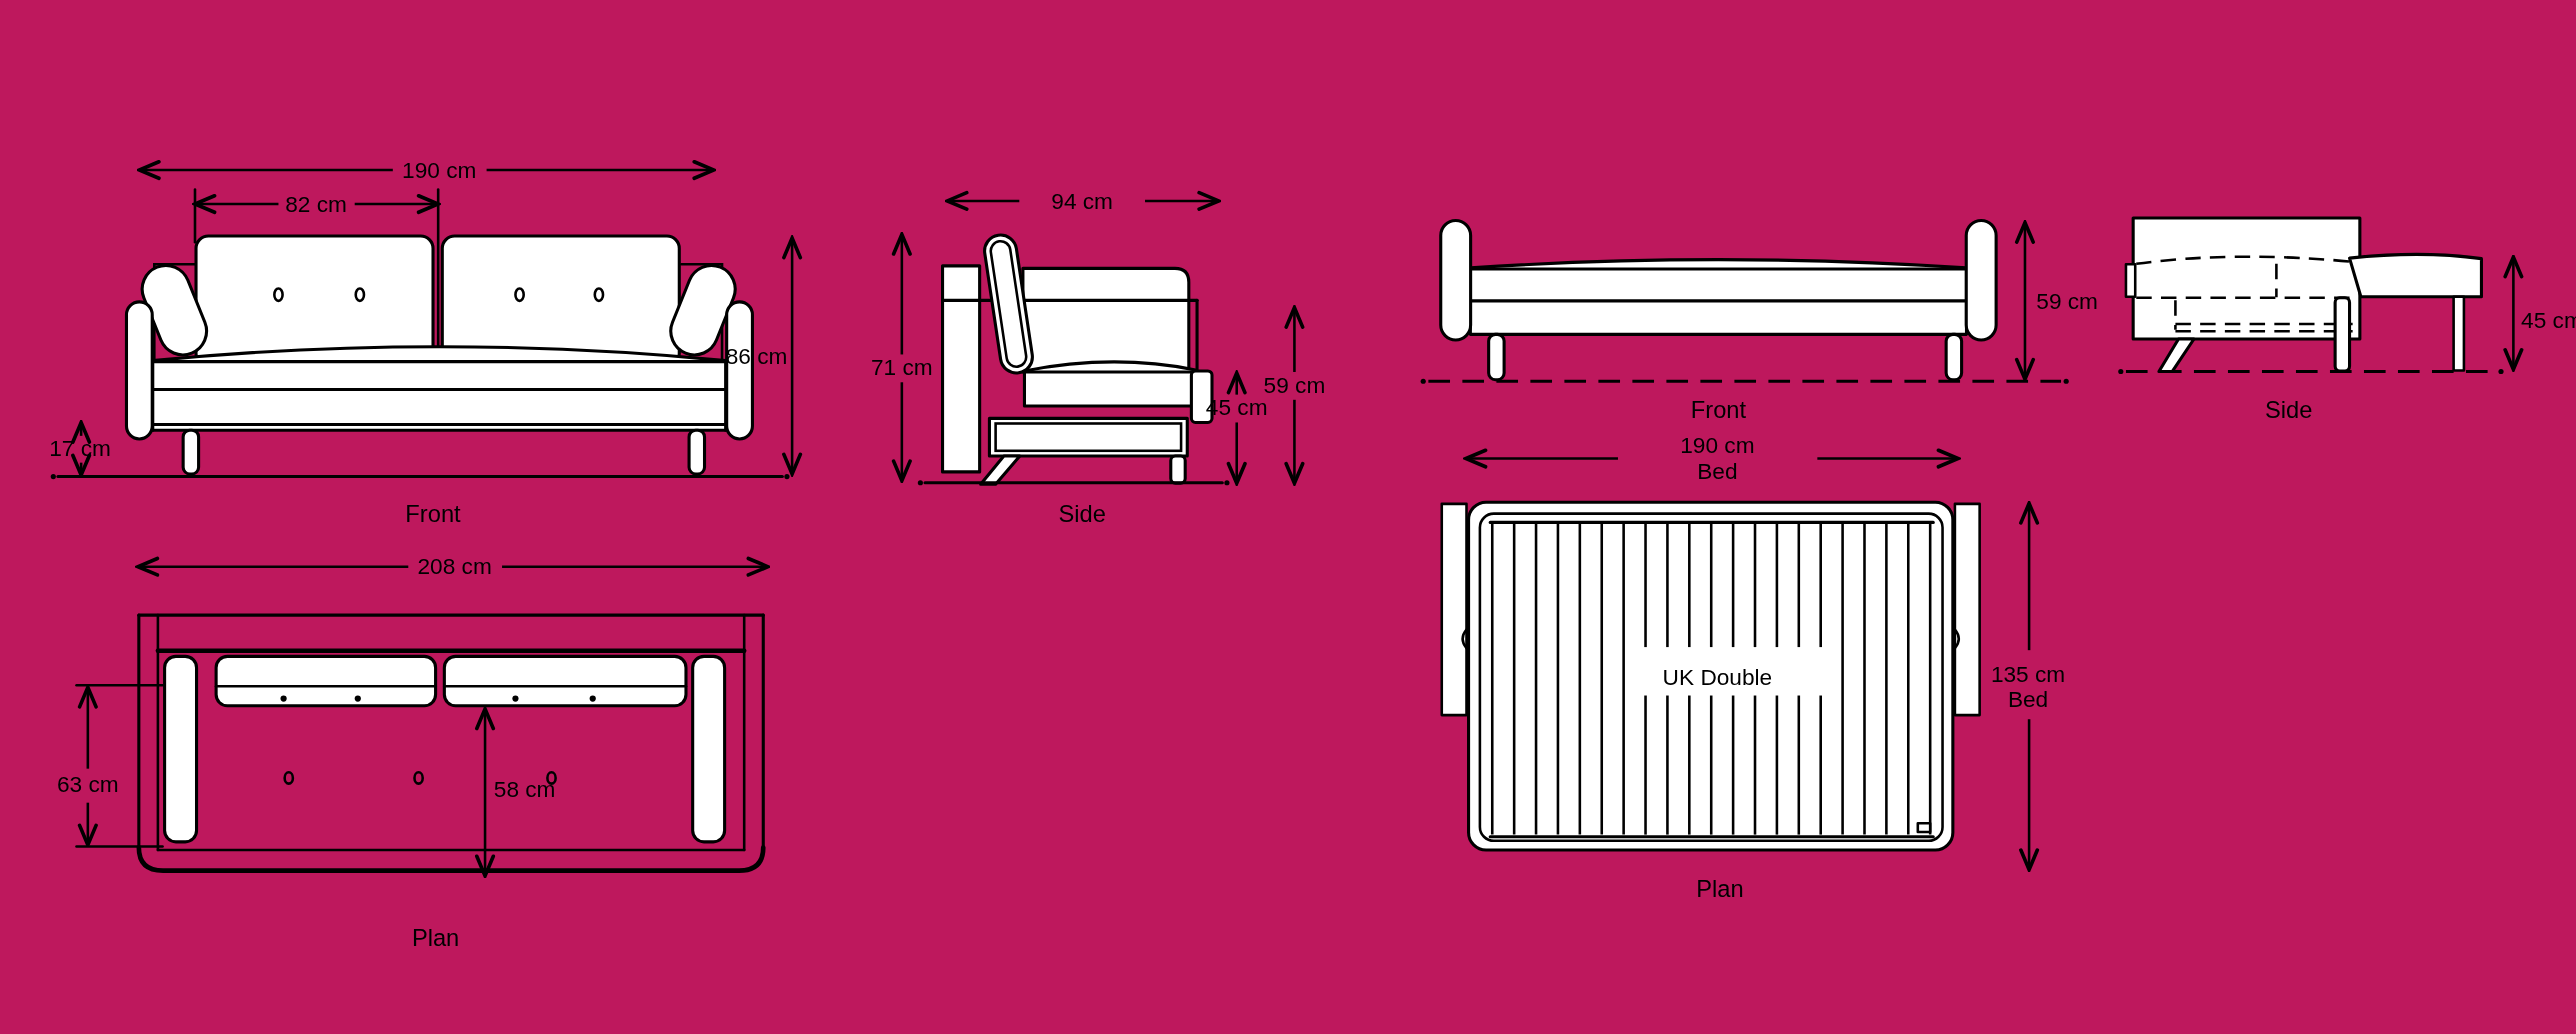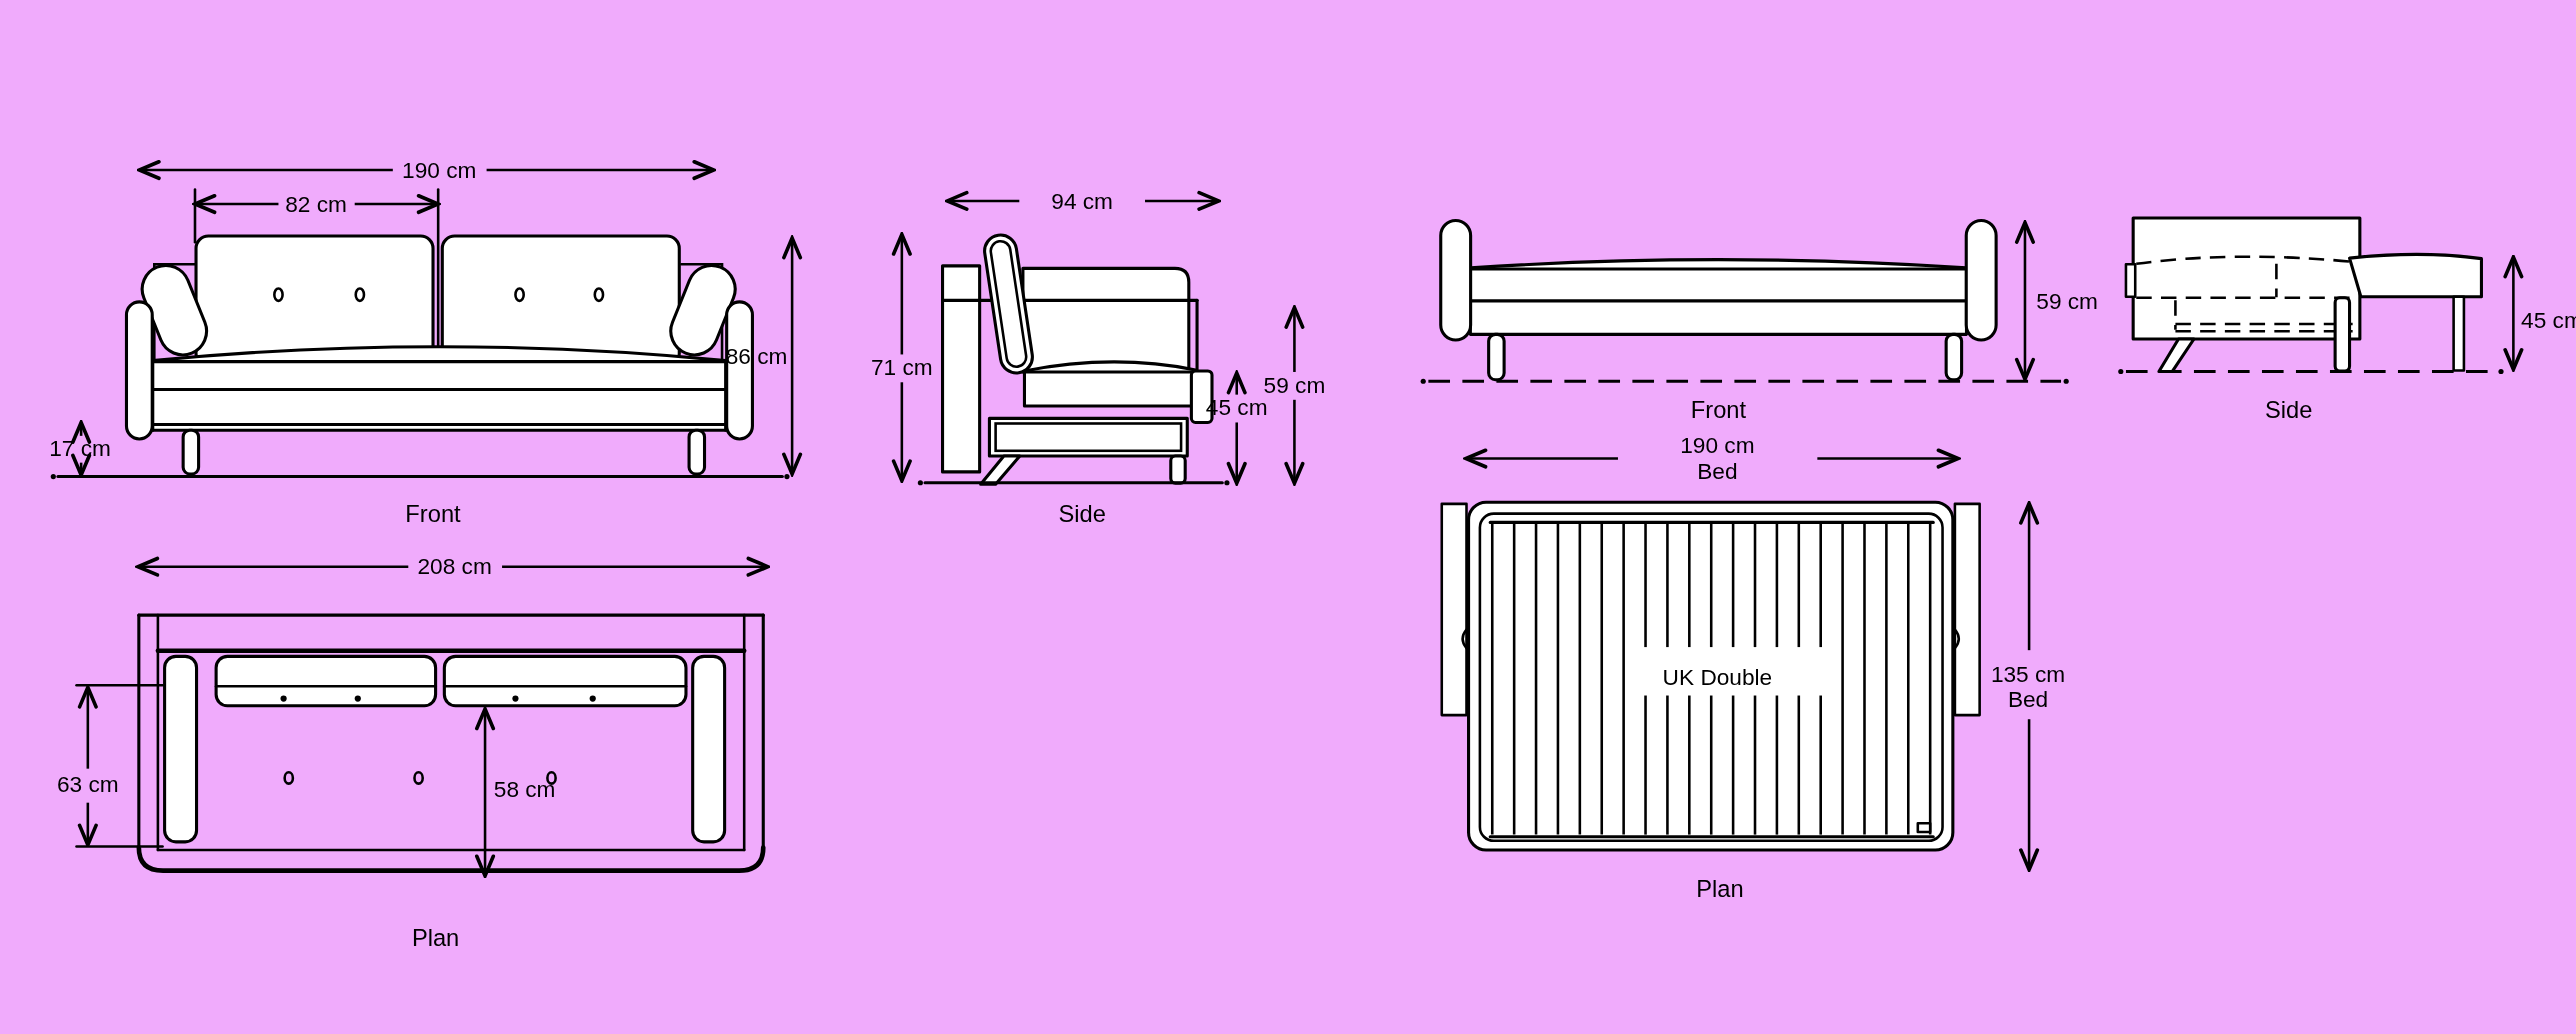--- a/index.html
+++ b/index.html
@@ -1,16 +1,16 @@
 <!DOCTYPE html>
 <html style="font-size:8.2px"><head>
 <meta charset="utf-8">
 <style>
   html,body{margin:0;padding:0;background:#ffffff;}
-  .stage{width:2577px;height:1034px;background:#f0abfc;position:relative;overflow:hidden;}
+  .stage{width:2577px;height:1034px;background:#be185d;position:relative;overflow:hidden;}
   svg{display:block;}
   .dim{font-family:"Liberation Sans","DejaVu Sans",sans-serif;font-size:44px;fill:#000;}
   .lbl{font-family:"Liberation Sans","DejaVu Sans",sans-serif;font-size:46px;fill:#000;}
   .ln{stroke:#000;fill:none;stroke-width:6;stroke-linecap:round;stroke-linejoin:round;}
   .lnthin{stroke:#000;fill:none;stroke-width:5;stroke-linecap:round;}
   .lnheavy{stroke:#000;fill:none;stroke-width:9;stroke-linecap:round;}
   .wfill{fill:#ffffff;stroke:#000;stroke-width:6;stroke-linejoin:round;}
   .wfillthin{fill:#ffffff;stroke:#000;stroke-width:5;stroke-linejoin:round;}
   .dimln{stroke:#000;fill:none;stroke-width:5;stroke-linecap:butt;}
   .dash{stroke:#000;fill:none;stroke-width:6;stroke-dasharray:42 24;stroke-linecap:butt;}

